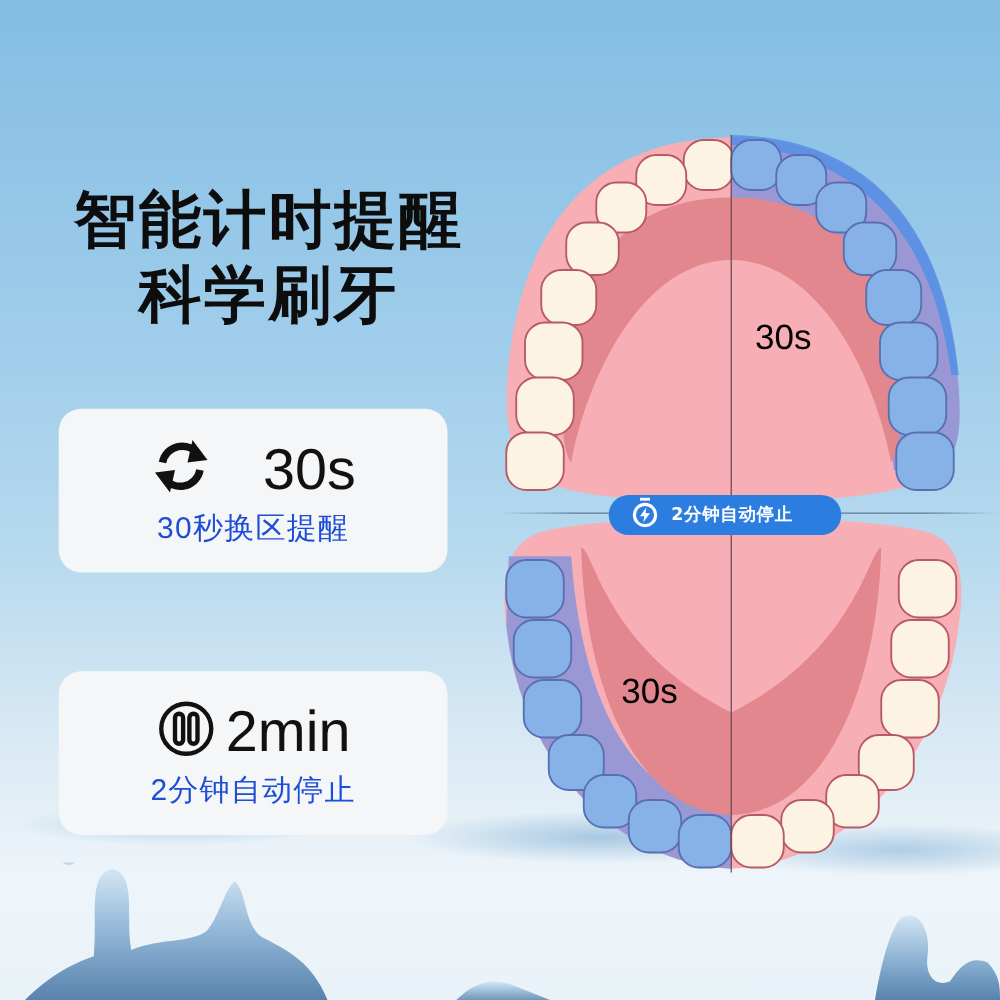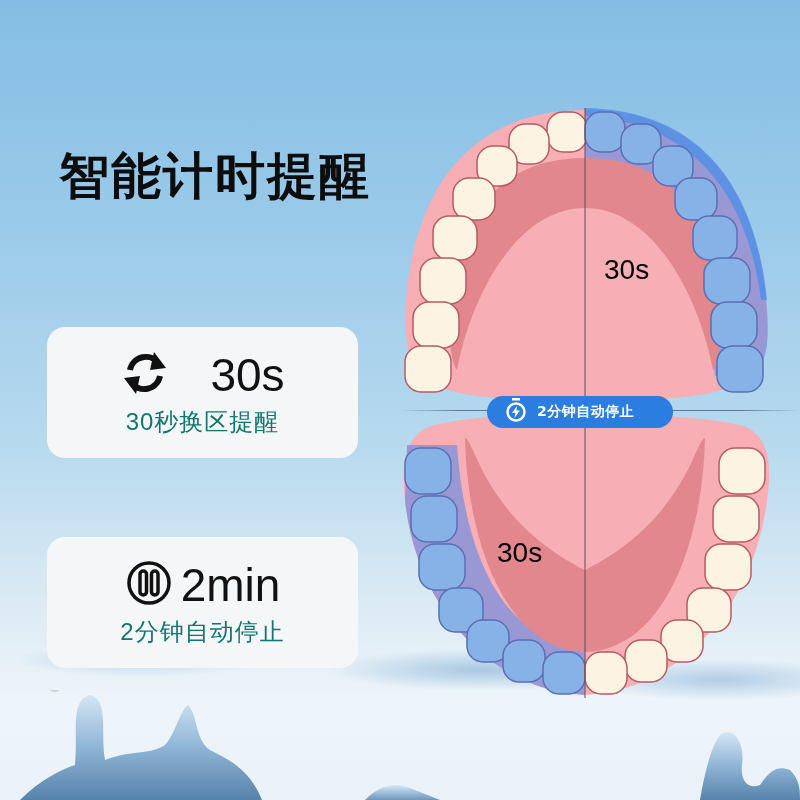--- a/index.html
+++ b/index.html
@@ -33,21 +33,21 @@
   .card1 { top: 327px; }
   .card2 { top: 537px; }
   .card-top { display: flex; align-items: center; height: 54px; }
   .card-value {
     font-family: "Liberation Sans", sans-serif;
     font-size: 46px; color: #111; line-height: 54px;
   }
   .card1 .card-value { margin-left: 40px; }
   .card2 .card-value { margin-left: 8px; }
   .card-sub {
-    font-size: 24px; color: #0f766e; margin-top: 4px; letter-spacing: 1px;
+    font-size: 24px; color: #1d4ed8; margin-top: 4px; letter-spacing: 1px;
     font-family: "Liberation Sans", "DejaVu Sans", sans-serif;
   }
   .icon { display: inline-block; }
   .jaw-wrap { position: absolute; left: 395px; top: 100px; width: 380px; height: 600px; }
   .hline {
     position: absolute; left: 400px; top: 410px; width: 400px; height: 1px;
     background: linear-gradient(90deg, rgba(60,80,110,0) 0%, rgba(60,80,110,0.7) 15%, rgba(60,80,110,0.7) 85%, rgba(60,80,110,0) 100%);
   }
   .badge {
     position: absolute; left: 487px; top: 396px; width: 186px; height: 32px;
@@ -77,20 +77,21 @@
   </defs>
   <path d="M20 110 C40 90 60 80 75 75 C78 40 70 10 90 5 C110 10 100 45 105 70 C130 60 150 65 165 55 C175 45 180 20 188 15 C198 25 195 50 210 60 C230 70 250 80 262 110 Z" fill="url(#wg)" opacity="0.85"></path>
   <circle cx="55" cy="-5" r="7" fill="#a9cbe7" opacity="0.7"></circle>
   <path d="M365 110 C380 95 395 92 410 98 C420 102 430 106 440 110 Z" fill="url(#wg)" opacity="0.7"></path>
   <path d="M700 110 C705 80 712 55 720 45 C735 35 745 55 742 75 C740 90 748 100 760 95 C770 80 778 75 790 80 C800 90 800 100 800 110 Z" fill="url(#wg)" opacity="0.85"></path>
   <circle cx="765" cy="-40" r="3" fill="#ffffff" opacity="0.8"></circle>
 </svg>
 
 <div class="title">
   <div>智能计时提醒</div>
+  <div>科学刷牙</div>
 </div>
 
 <div class="card card1">
   <div class="card-top">
     <span class="icon">
       <svg width="50" height="50" viewBox="0 0 50 50">
         <path d="M10 22 A16 16 0 0 1 39 16" fill="none" stroke="#111" stroke-width="6"></path>
         <polygon points="34,4 46,20 30,22" fill="#111"></polygon>
         <path d="M40 28 A16 16 0 0 1 11 34" fill="none" stroke="#111" stroke-width="6"></path>
         <polygon points="16,46 4,30 20,28" fill="#111"></polygon>

